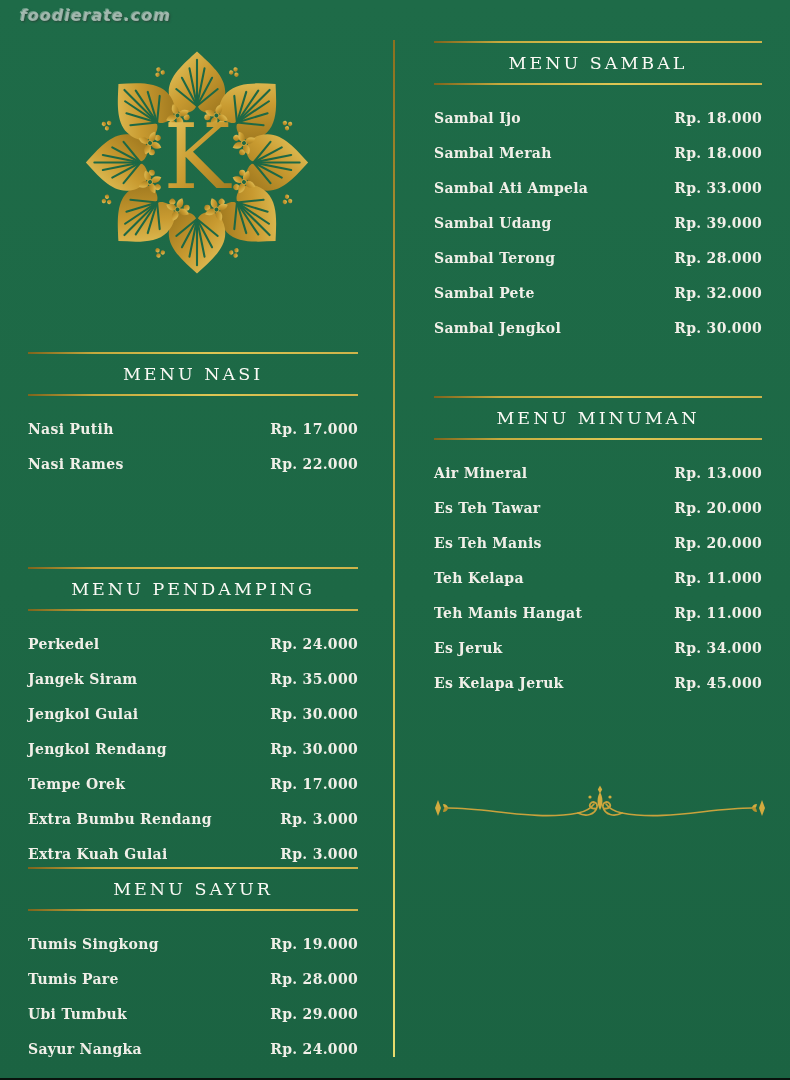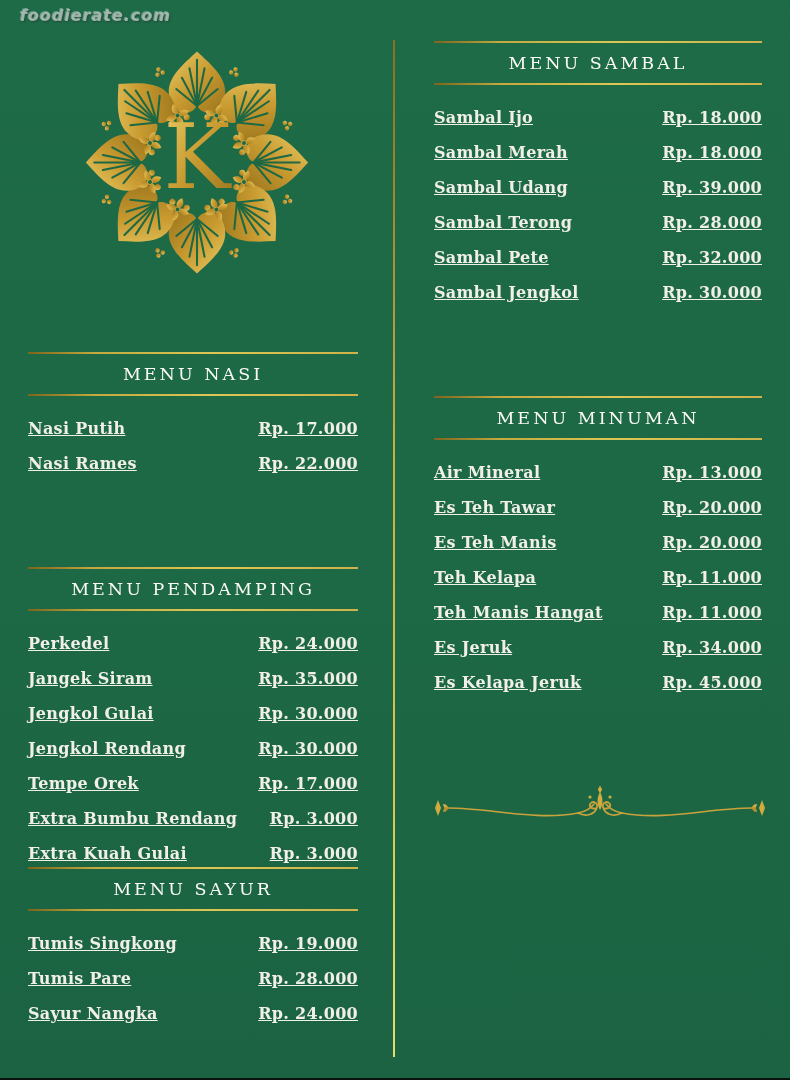--- a/index.html
+++ b/index.html
@@ -34,23 +34,22 @@
   .sec-minuman   {left:434px; top:396px; width:328px;}
   .rule{height:2px;background:linear-gradient(90deg,#7e641c 0%,#c3a93e 20%,#ddc654 55%,#cdb34a 100%);}
   .sec-title{
     margin:10px 0; text-align:center;
     font-weight:400; font-size:17.5px; line-height:20px; letter-spacing:3px;
     color:#fbfaf5;
   }
   ul.items{list-style:none; margin:0; padding:15px 0 0 0;}
   li.item{
     display:flex; justify-content:space-between; align-items:center;
-    height:35px; font-size:16px; font-weight:700; letter-spacing:0.3px;
+    height:35px; font-size:14px; font-weight:700; letter-spacing:0.3px;
     color:#f1efe8;
-    text-decoration:underline;
   }
   li.item .price{text-align:right;}
   
   .flourish{position:absolute; left:430px; top:784px; width:340px; height:46px;}
 </style>
 </head>
 <body>
 
 <div class="page">
 
@@ -215,38 +214,46 @@
     <ul class="items">
       <li class="item">
           <span class="name">Tumis Singkong</span>
           <span class="price">Rp. 19.000</span>
         </li>
       <li class="item">
           <span class="name">Tumis Pare</span>
           <span class="price">Rp. 28.000</span>
         </li>
       <li class="item">
+          <span class="name">Ubi Tumbuk</span>
+          <span class="price">Rp. 29.000</span>
+        </li>
+      <li class="item">
           <span class="name">Sayur Nangka</span>
           <span class="price">Rp. 24.000</span>
         </li>
     </ul>
   </section>
 
   <section class="menu-section sec-sambal">
     <div class="rule"></div>
     <h2 class="sec-title">MENU SAMBAL</h2>
     <div class="rule"></div>
     <ul class="items">
       <li class="item">
           <span class="name">Sambal Ijo</span>
           <span class="price">Rp. 18.000</span>
         </li>
       <li class="item">
           <span class="name">Sambal Merah</span>
           <span class="price">Rp. 18.000</span>
+        </li>
+      <li class="item">
+          <span class="name">Sambal Ati Ampela</span>
+          <span class="price">Rp. 33.000</span>
         </li>
       <li class="item">
           <span class="name">Sambal Udang</span>
           <span class="price">Rp. 39.000</span>
         </li>
       <li class="item">
           <span class="name">Sambal Terong</span>
           <span class="price">Rp. 28.000</span>
         </li>
       <li class="item">

